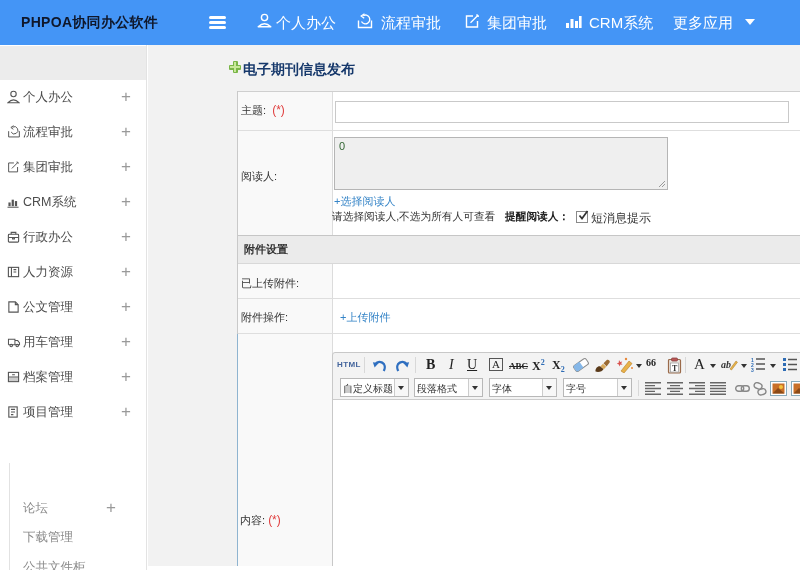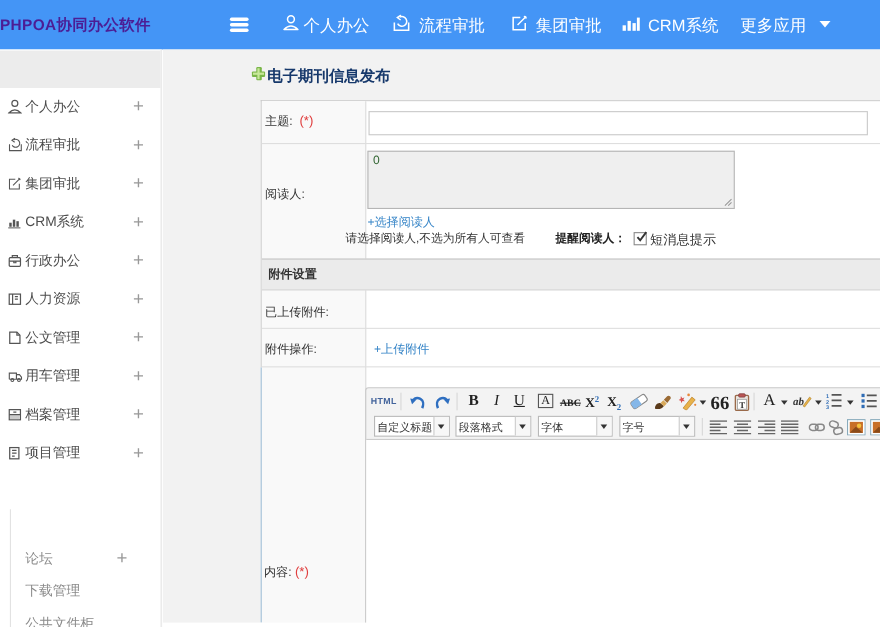--- a/index.html
+++ b/index.html
@@ -1,18 +1,18 @@
 <!DOCTYPE html>
 <html><head><meta charset="utf-8">
 <style>
 *{margin:0;padding:0;box-sizing:border-box}
 html,body{width:800px;height:570px;overflow:hidden;font-family:"Liberation Sans",sans-serif;background:#fff}
 
 #hdr{position:absolute;left:0;top:0;width:800px;height:45px;background:#4495f6}
-#logo{position:absolute;left:0;top:14px;font-size:14px;font-weight:bold;color:#4c1d95;letter-spacing:.3px}
+#logo{position:absolute;left:21px;top:14px;font-size:14px;font-weight:bold;color:#0f172a;letter-spacing:.3px}
 .ham{position:absolute;left:209px;width:17px;height:3px;background:#fff;border-radius:1.5px}
 .hnav{position:absolute;top:14px;color:#fff;font-size:15px;white-space:nowrap}
 .hico{position:absolute;top:13px}
 
 #side{position:absolute;left:0;top:45px;width:147px;height:525px;background:#fff;border-right:1px solid #e3e3e3}
 .sitem{position:absolute;left:0;width:147px;height:35px;font-size:12.5px;color:#4d4d4d}
 .sitem .txt{position:absolute;left:23px;top:50%;transform:translateY(-50%)}
 .sitem .pm{position:absolute;left:121px;top:50%;transform:translateY(-50%);font-size:17px;color:#999;font-weight:300}
 .sitem svg{position:absolute;left:7px;top:50%;transform:translateY(-50%)}
 .sub{position:absolute;left:0;width:146px;height:29px;font-size:12.5px;color:#8a8a8a}
@@ -193,21 +193,21 @@
 <input style="position: absolute; left: 335px; top: 101px; width: 454px; height: 22px; border: 1px solid rgb(201, 201, 201); background: rgb(255, 255, 255); outline: none;">
 
 <div class="lbl" style="left:241px;top:169px">阅读人:</div>
 <div style="position:absolute;left:334px;top:137px;width:334px;height:53px;background:#efefef;border:1px solid #b5b5b5">
   <div style="position:absolute;left:4px;top:2px;font-size:11px;color:#336633">0</div>
   <svg style="position:absolute;right:1px;bottom:1px" width="8" height="8">
       <path d="M7 1 L1 7 M7 4 L4 7" stroke="#999" stroke-width="1"></path>
     </svg>
 </div>
 <div class="lnk" style="left:334px;top:194px">+选择阅读人</div>
-<div class="lbl" style="left:314px;top:210px;font-size:10.7px">请选择阅读人,不选为所有人可查看</div>
+<div class="lbl" style="left:332px;top:210px;font-size:10.7px">请选择阅读人,不选为所有人可查看</div>
 <div class="lbl" style="left:505px;top:210px;font-size:10.7px;font-weight:bold;color:#222">提醒阅读人：</div>
 <div style="position:absolute;left:576px;top:211px;width:12px;height:12px;border:1px solid #8a8a8a;background:#fff">
   <svg style="position:absolute;left:0px;top:-3px" width="13" height="13">
       <path d="M2.5 6.5 L5 9.5 L10.5 2" stroke="#333" stroke-width="1.7" fill="none"></path>
     </svg>
 </div>
 <div class="lbl" style="left:591px;top:210px;font-size:12px">短消息提示</div>
 
 <div class="lbl" style="left:241px;top:276px">已上传附件:</div>
 <div class="lbl" style="left:241px;top:310px">附件操作:</div>
@@ -249,21 +249,21 @@
       <path d="M6.5 9.3 L9 6.8 L12.2 9.8 L9.8 12.3 Z" fill="#d8a858"></path>
       <path d="M9.5 6.3 L12.5 3.2 C13.2 2.4 14.6 2.6 15.3 3.4 C16 4.2 16 5.3 15.2 6 L12.6 9.4 Z" fill="#9a6a33"></path>
     </svg>
   <svg class="ti" style="left:284px" width="18" height="16" viewBox="0 0 18 16">
       <path d="M4 14 L12 4 L15 6.5 L7 16 Z" fill="#e8b24a" stroke="#b77b22" stroke-width=".6"></path>
       <path d="M2 3 l1.2 2 2-.6 -1 1.8 1.4 1.6 -2.2-.2 -1 2 -.5-2.2 -2.1-.7 1.9-1Z" fill="#d9534f"></path>
       <circle cx="9" cy="2" r="1.2" fill="#e8883a"></circle>
       <circle cx="15" cy="11" r="1" fill="#e8883a"></circle>
     </svg>
   <div class="car" style="left:303px;top:11px"></div>
-  <div class="ti serif" style="left:313px;top:4px;font-size:17px;font-weight:bold">66</div>
+  <div class="ti serif" style="left:313px;top:4px;font-size:10px;font-weight:bold">66</div>
   <svg class="ti" style="left:334px" width="15" height="17" viewBox="0 0 15 17">
       <rect x="1.5" y="2.5" width="12" height="13.5" rx="1" fill="#e8e4de" stroke="#9a6a4a" stroke-width="1.2"></rect>
       <rect x="4.5" y="1" width="6" height="3" rx="1" fill="#b55" stroke="#844" stroke-width=".8"></rect>
       <rect x="3.5" y="6" width="8" height="9" fill="#fff" stroke="#999" stroke-width=".7"></rect>
       <text x="5" y="13.5" font-size="8" font-weight="bold" fill="#333" font-family="Liberation Serif">T</text>
     </svg>
   <div class="tsep" style="left:352px"></div>
   <div class="ti serif" style="left:361px;top:3px;font-size:15px">A</div>
   <div class="car" style="left:377px;top:11px"></div>
   <svg class="ti" style="left:388px" width="17" height="16" viewBox="0 0 17 16">

